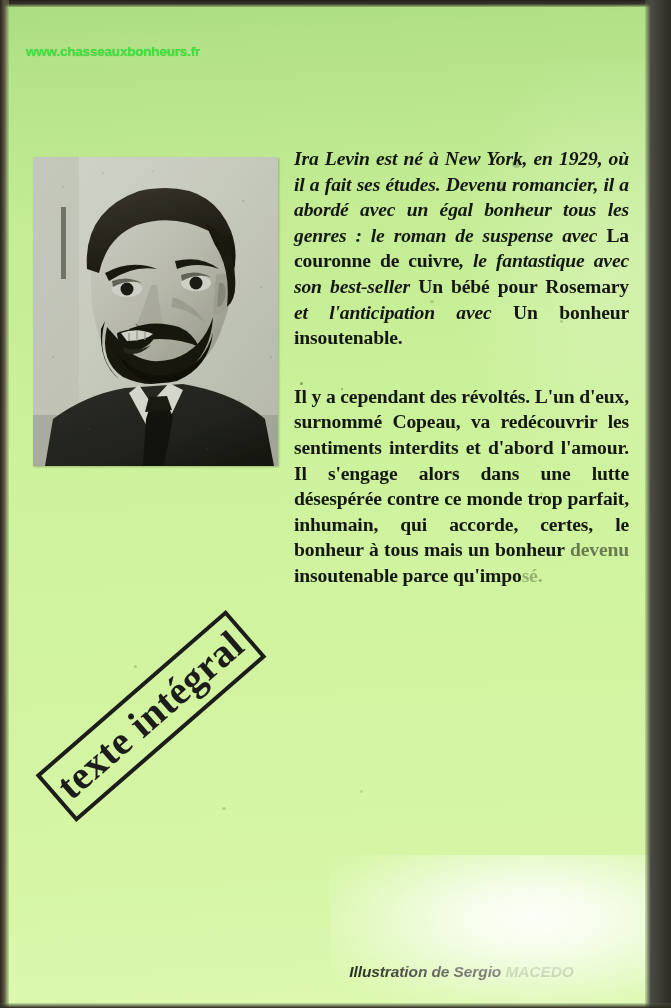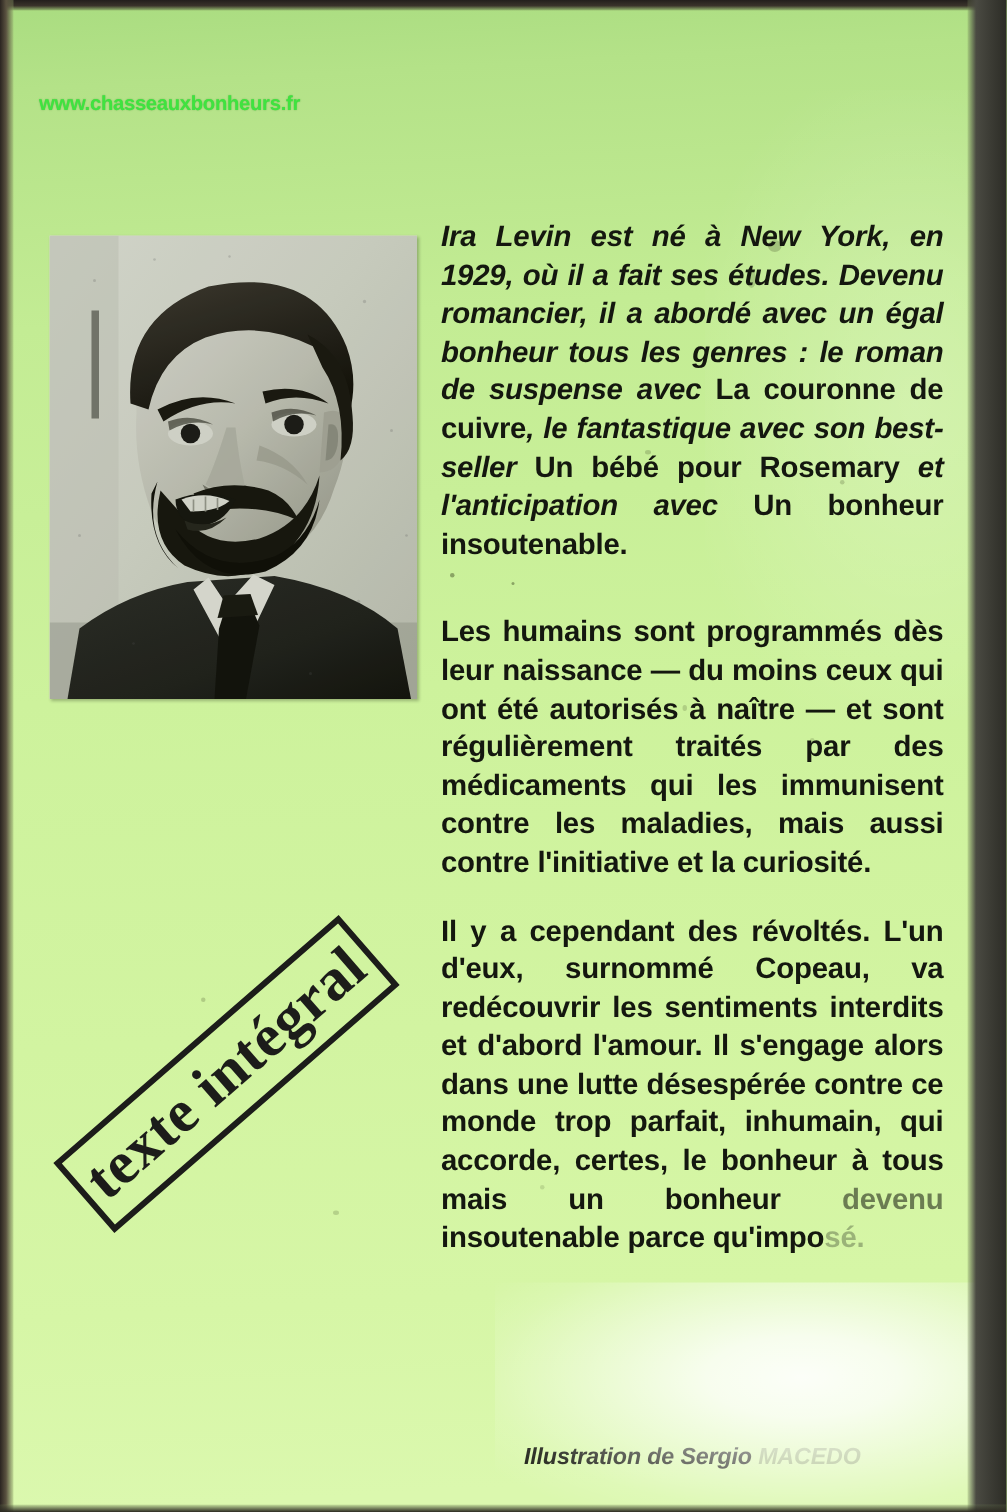--- a/index.html
+++ b/index.html
@@ -81,21 +81,21 @@
   }
   .edge-bottom {
     position: absolute; left: 0; bottom: 0; width: 671px; height: 5px;
     background: linear-gradient(0deg, #2c2a22 0%, rgba(120,140,90,0.2) 100%);
   }
 
   
   .watermark {
     position: absolute;
     left: 26px;
-    top: 61px;
+    top: 44px;
     font-size: 13.5px;
     font-weight: 700;
     letter-spacing: -0.2px;
     color: #3fe33f;
     text-shadow: 0 0 1px rgba(0,90,0,0.35);
     white-space: nowrap;
   }
 
   
   .photo-frame {
@@ -153,20 +153,21 @@
   }
   .blurb {
     color: #14170f;
     font-size: 19.6px;
     line-height: 25.6px;
     font-weight: 700;
     text-align: justify;
     text-justify: inter-word;
     margin: 0 0 20px 0;
     letter-spacing: -0.15px;
+    font-family: Liberation Serif, serif;
     -webkit-font-smoothing: antialiased;
   }
   .blurb.bio { font-style: italic; margin-bottom: 33px; }
   .blurb.bio .rom { font-style: normal; }
   .blurb.p2 { margin-bottom: 20px; }
   .blurb.p3 { margin-bottom: 20px; }
   .blurb.p4 { margin-bottom: 0; }
 
   
   .fadeout {
@@ -325,21 +326,20 @@
     <div class="stamp-box">
       <span class="stamp-text">texte intégral</span>
     </div>
   </div>
 
   <div class="textcol">
 
     <p class="blurb bio"><span>Ira Levin est né à New York, en 1929, où il a fait ses études. Devenu romancier, il a abordé avec un égal bonheur tous les genres : le roman de suspense avec </span><span class="rom">La couronne de cuivre</span><span>, le fantastique avec son best-seller </span><span class="rom">Un bébé pour Rosemary</span><span> et l'anticipation avec </span><span class="rom">Un bonheur insoutenable.</span></p>
 
 
-    <p class="blurb p3">Les humains sont programmés dès leur naissance — du moins ceux qui ont été autorisés à naître — et sont régulièrement traités par des médicaments qui les immunisent contre les maladies, mais aussi contre l'initiative et la curiosité.</p>
 
     <p class="blurb p4"><span>Il y a cependant des révoltés. L'un d'eux, surnommé Copeau, va redécouvrir les sentiments interdits et d'abord l'amour. Il s'engage alors dans une lutte désespérée contre ce monde trop parfait, inhumain, qui accorde, certes, le bonheur à tous mais un bonheur </span><span class="fadeout">devenu</span><span> insoutenable parce qu'impo</span><span class="fadeout2">sé.</span></p>
   </div>
 
   <div class="credit"><span>Illustration de Sergio </span><span class="faded">MACEDO</span></div>
 
   <div class="glare"></div>
 
   <div class="edge-top"></div>
   <div class="edge-left"></div>

